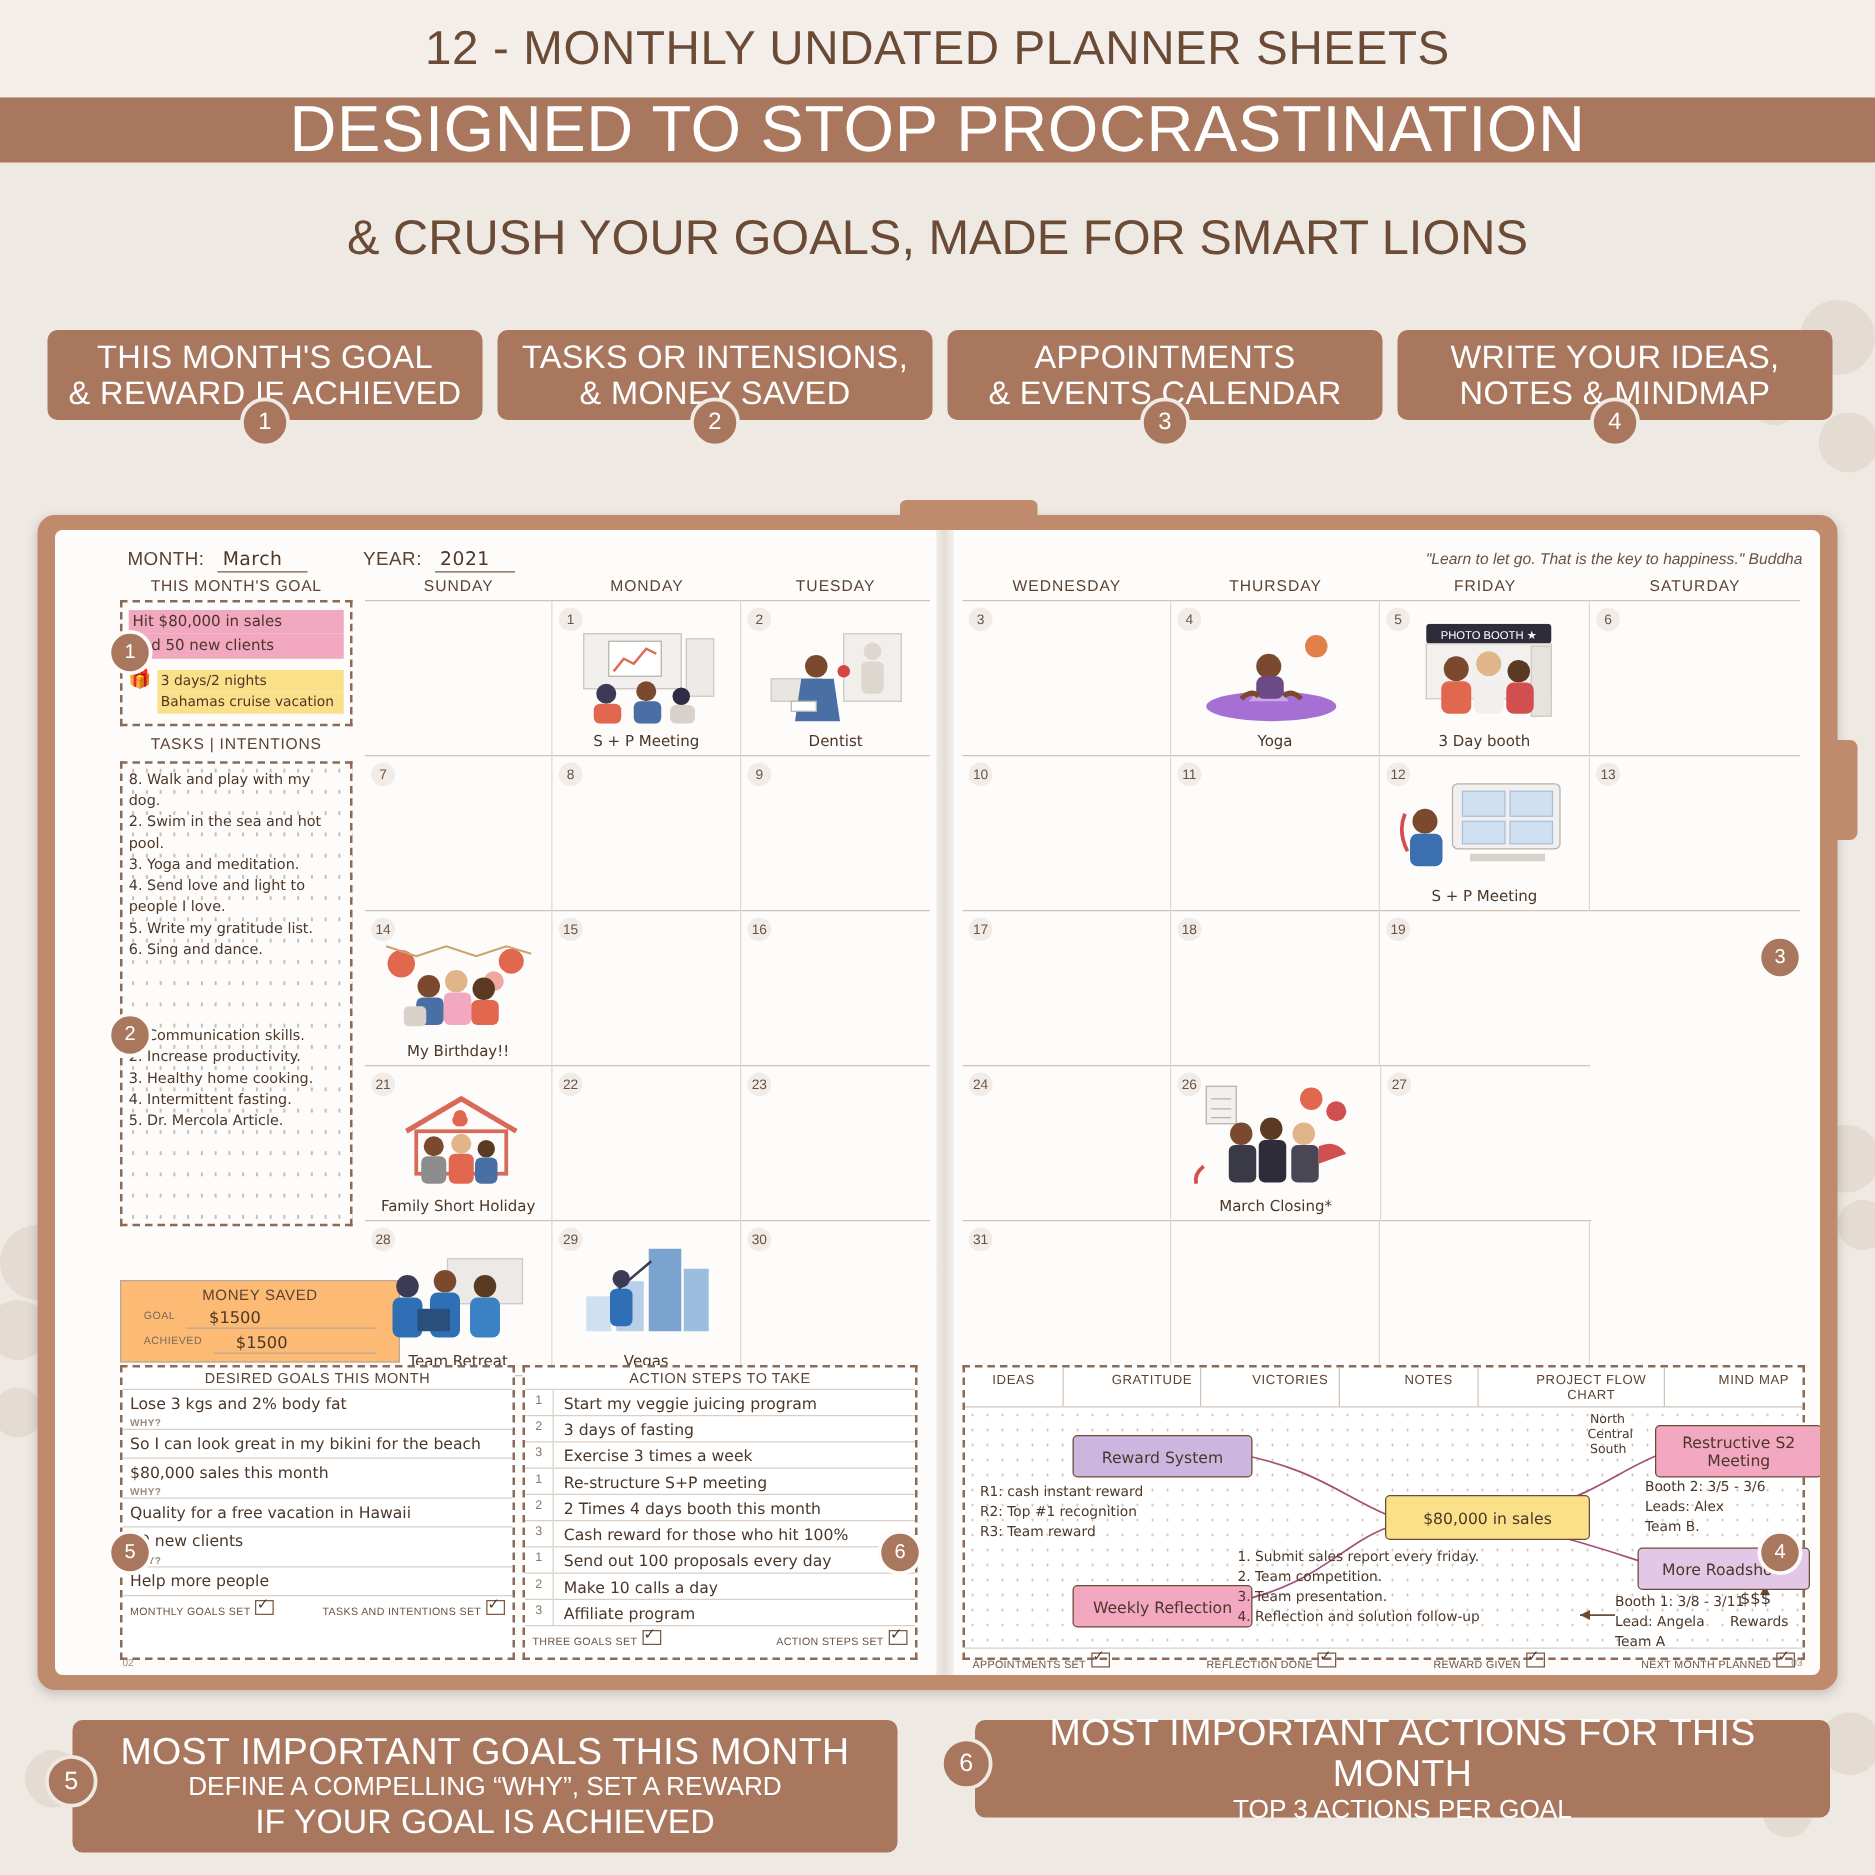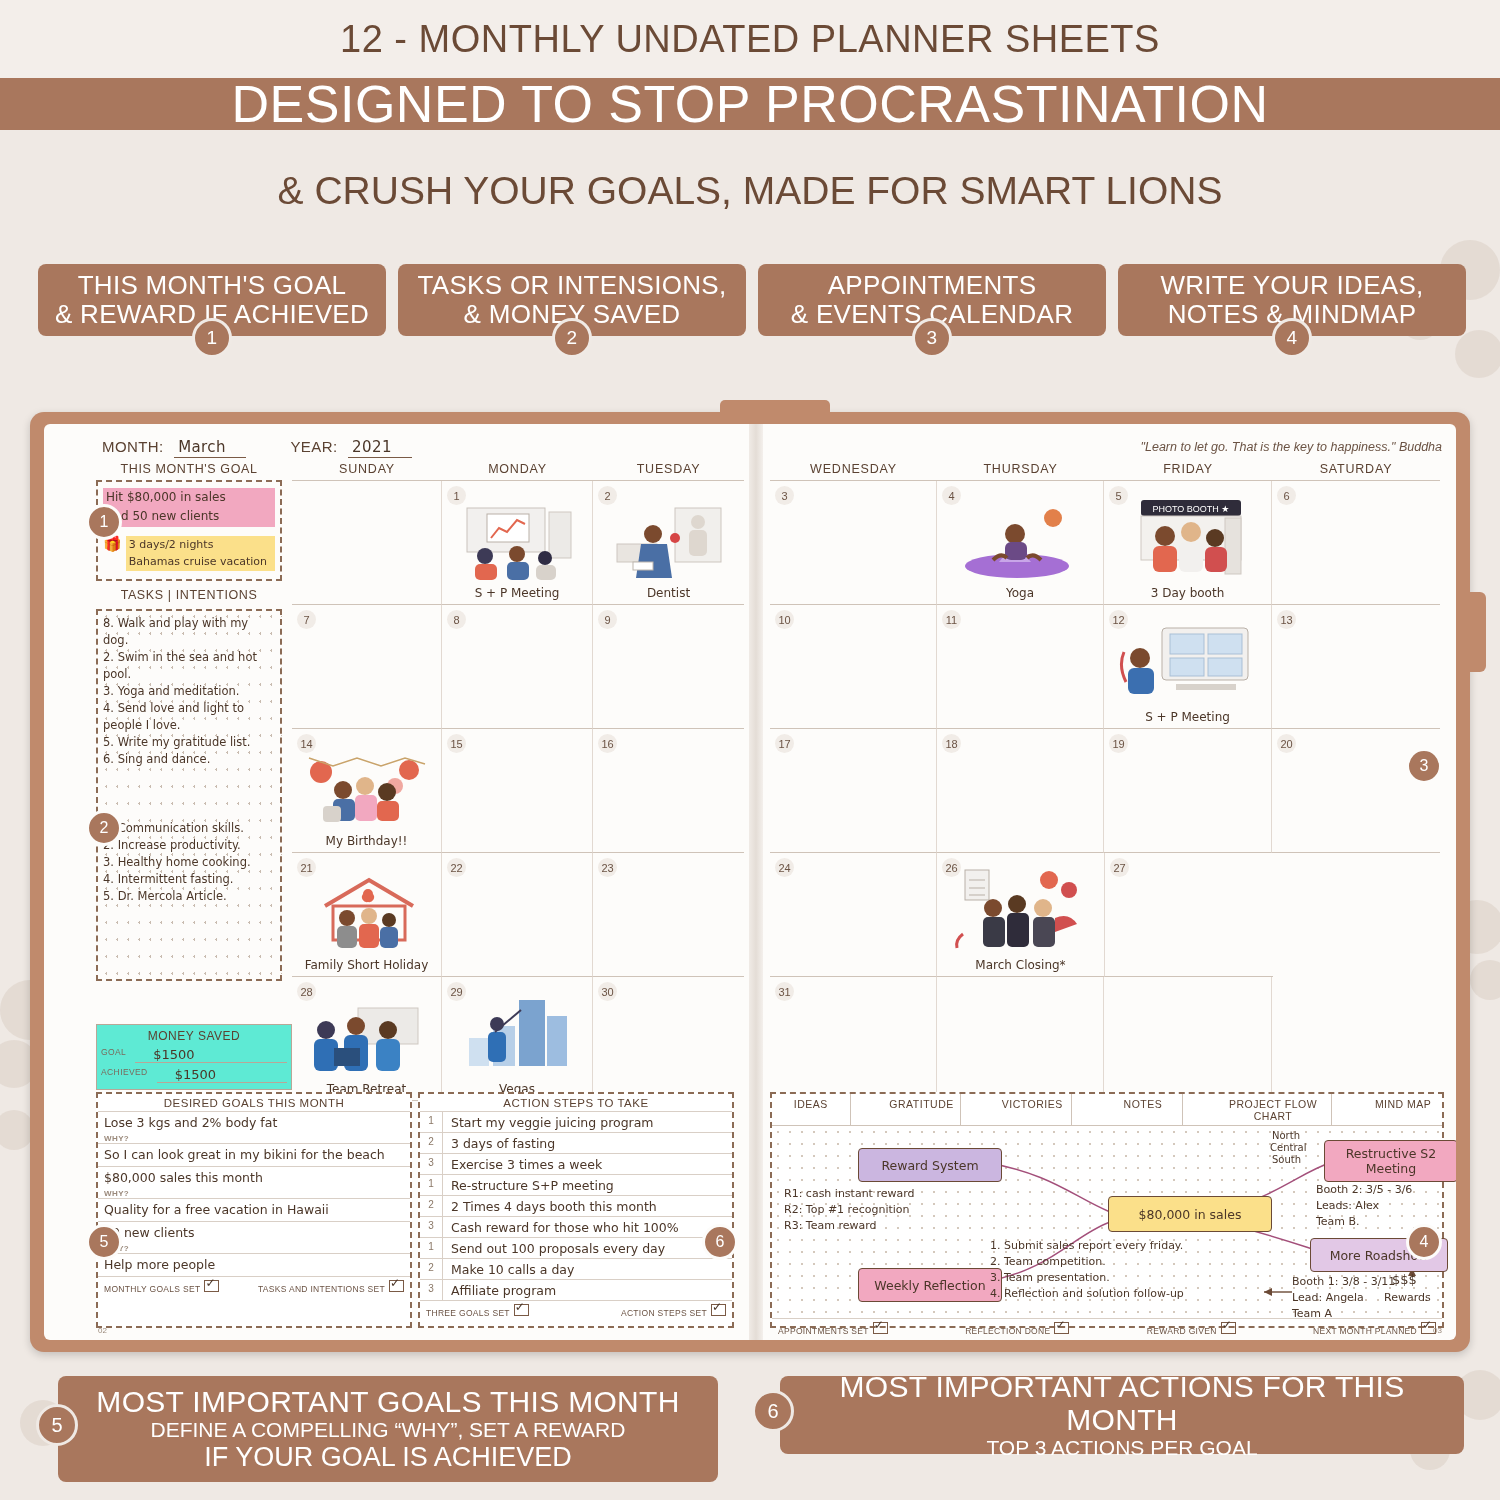--- a/index.html
+++ b/index.html
@@ -75,21 +75,21 @@
   .boxA{margin-top:4px;border:2px dashed #8b6b55;padding:6px 5px 8px 5px;}
   .hl-pink{background:#f2a8c0;padding:1px 3px;display:block;font-size:12px;line-height:1.45;}
   .hl-yellow{background:#fbe08a;padding:1px 3px;display:block;font-size:11px;line-height:1.4;}
   .giftrow{display:flex;gap:4px;align-items:flex-start;margin-top:9px;}
   .gift{font-size:15px;line-height:1;}
 
   .boxB{margin-top:7px;border:2px dashed #8b6b55;padding:4px 5px;height:360px;position:relative;
         background-image:radial-gradient(#c9bcb0 1px,transparent 1px);background-size:11px 17px;background-position:3px 14px;}
   .listline{font-size:11.5px;line-height:17px;color:#4b3628;}
   .spacer{height:26px;}
-  .moneybox{width:186px;border:1.6px solid #b9a797;padding:4px 4px 6px;background:#5eead4;}
+  .moneybox{width:186px;border:1.6px solid #b9a797;padding:4px 18px 6px;background:#fdba74;}
   .moneybox .mh{text-align:center;font-size:12px;letter-spacing:.5px;}
   .mrow{display:flex;align-items:flex-start;gap:9px;margin-top:4px;}
   .mlab{font-size:8.5px;color:#7a6a5c;letter-spacing:.4px;}
   .mval{flex:1;border-bottom:1.2px solid #b9a797;font-size:13px;padding-left:18px;}
 
   
   .cal{position:absolute;top:38px;}
   .calhead{display:flex;}
   .calhead div{text-align:center;font-size:12.5px;letter-spacing:.8px;color:#5b4232;}
   .grid{position:relative;border-top:1.4px solid #cfc3b8;}
@@ -487,23 +487,20 @@
         <div style="display:flex;height:124px;">
           <div class="cell" style="width:167px">
               <div class="daynum">17</div>
             </div>
           <div class="cell" style="width:167px">
               <div class="daynum">18</div>
             </div>
           <div class="cell" style="width:168px">
               <div class="daynum">19</div>
             </div>
-          <div class="cell" style="width:168px">
-              <div class="daynum">20</div>
-            </div>
         </div>
 
         <div style="display:flex;height:124px;">
           <div class="cell" style="width:167px">
               <div class="daynum">24</div>
             </div>
           <div class="cell" style="width:168px">
             <div class="daynum">26</div>
             <div class="art">
               <svg width="148" height="84" viewBox="0 0 148 84">

